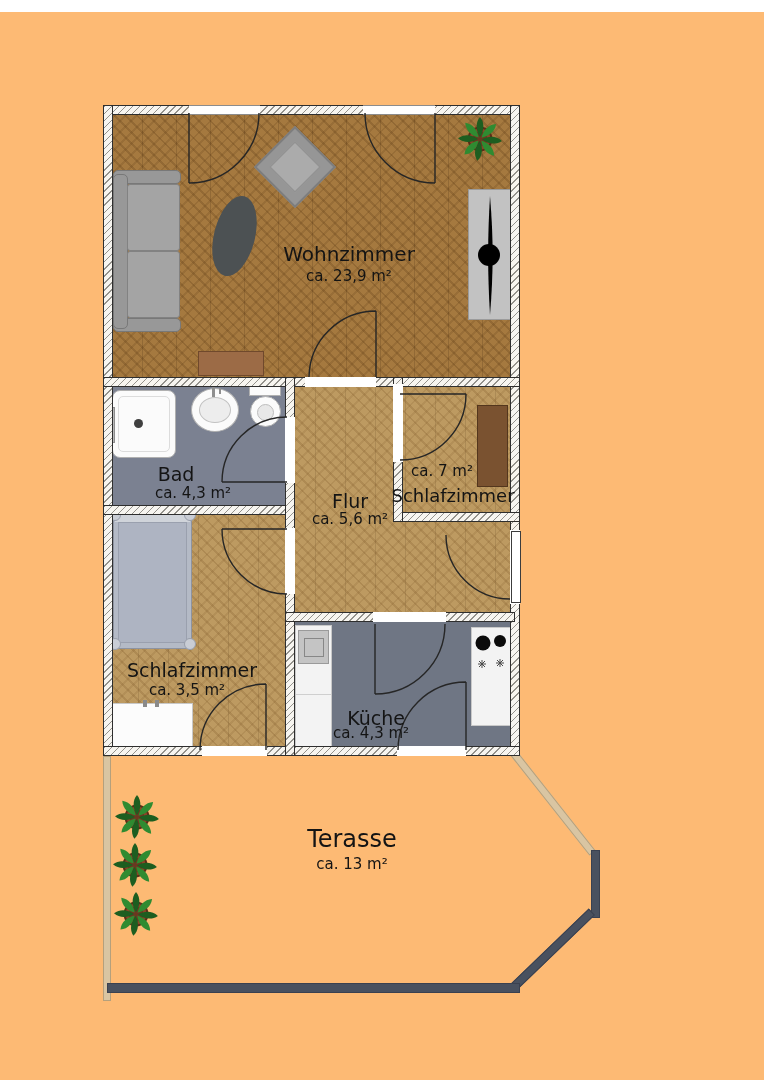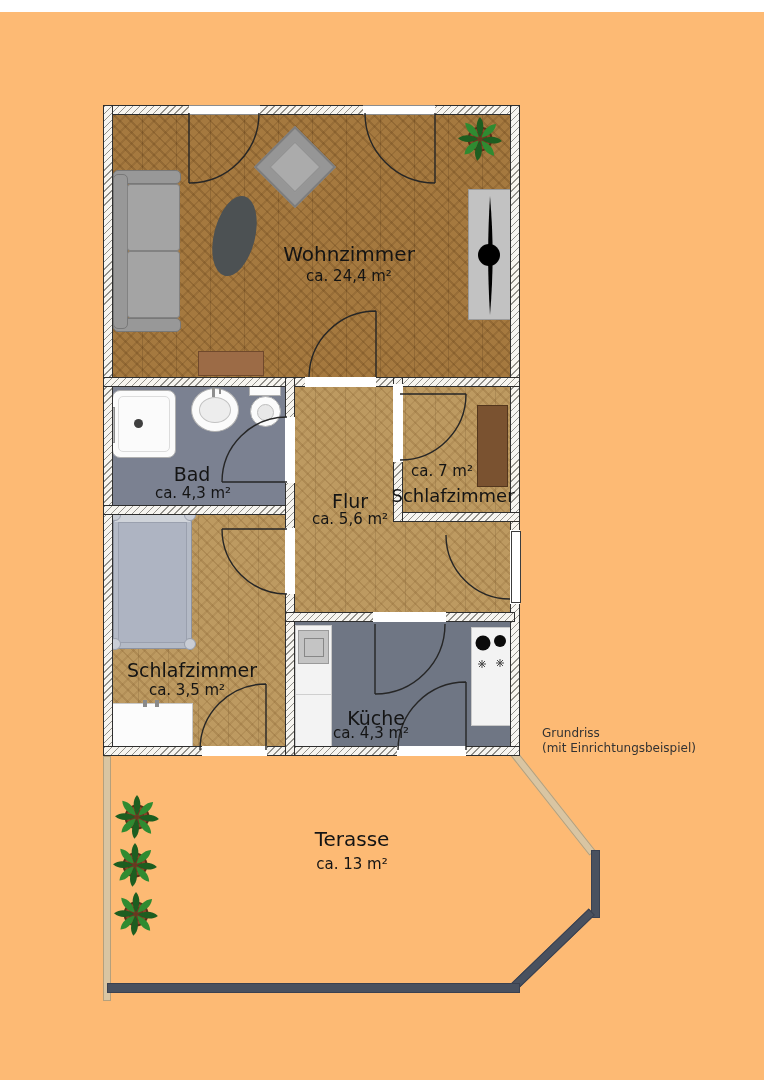--- a/index.html
+++ b/index.html
@@ -198,38 +198,34 @@
       <use href="#plant-symbol"></use>
     </svg>
   <svg class="abs furn" style="left:111px;top:829px" width="48" height="48" viewBox="-24 -24 48 48">
       <use href="#plant-symbol"></use>
     </svg>
   <svg class="abs furn" style="left:112px;top:878px" width="48" height="48" viewBox="-24 -24 48 48">
       <use href="#plant-symbol"></use>
     </svg>
 
   <div class="abs lbl rname" style="left:349px;top:242px;font-size:20px">Wohnzimmer</div>
-  <div class="abs lbl rarea" style="left:349px;top:264px">ca. 24,4 m²</div>
-
-  <div class="abs lbl rname" style="left:192px;top:462px">Bad</div>
+  <div class="abs lbl rarea" style="left:349px;top:264px">ca. 23,9 m²</div>
+
+  <div class="abs lbl rname" style="left:176px;top:462px">Bad</div>
   <div class="abs lbl rarea" style="left:193px;top:481px">ca. 4,3 m²</div>
 
   <div class="abs lbl rname" style="left:350px;top:489px">Flur</div>
   <div class="abs lbl rarea" style="left:350px;top:507px">ca. 5,6 m²</div>
 
   <div class="abs lbl rarea" style="left:442px;top:459px">ca. 7 m²</div>
   <div class="abs lbl rname" style="left:453px;top:483px;font-size:18px">Schlafzimmer</div>
 
   <div class="abs lbl rname" style="left:192px;top:658px">Schlafzimmer</div>
   <div class="abs lbl rarea" style="left:187px;top:678px">ca. 3,5 m²</div>
 
   <div class="abs lbl rname" style="left:376px;top:706px">Küche</div>
   <div class="abs lbl rarea" style="left:371px;top:721px">ca. 4,3 m²</div>
 
-  <div class="abs lbl rname" style="left:352px;top:827px;font-size:20px">Terasse</div>
+  <div class="abs lbl rname" style="left:352px;top:827px;font-size:24px">Terasse</div>
   <div class="abs lbl rarea" style="left:352px;top:852px">ca. 13 m²</div>
 
-  <div class="abs note" style="left:542px;top:714px;width:200px;">
-    <div>Grundriss</div>
-    <div>(mit Einrichtungsbeispiel)</div>
-  </div>
 
 </div>
 
 </body></html>

